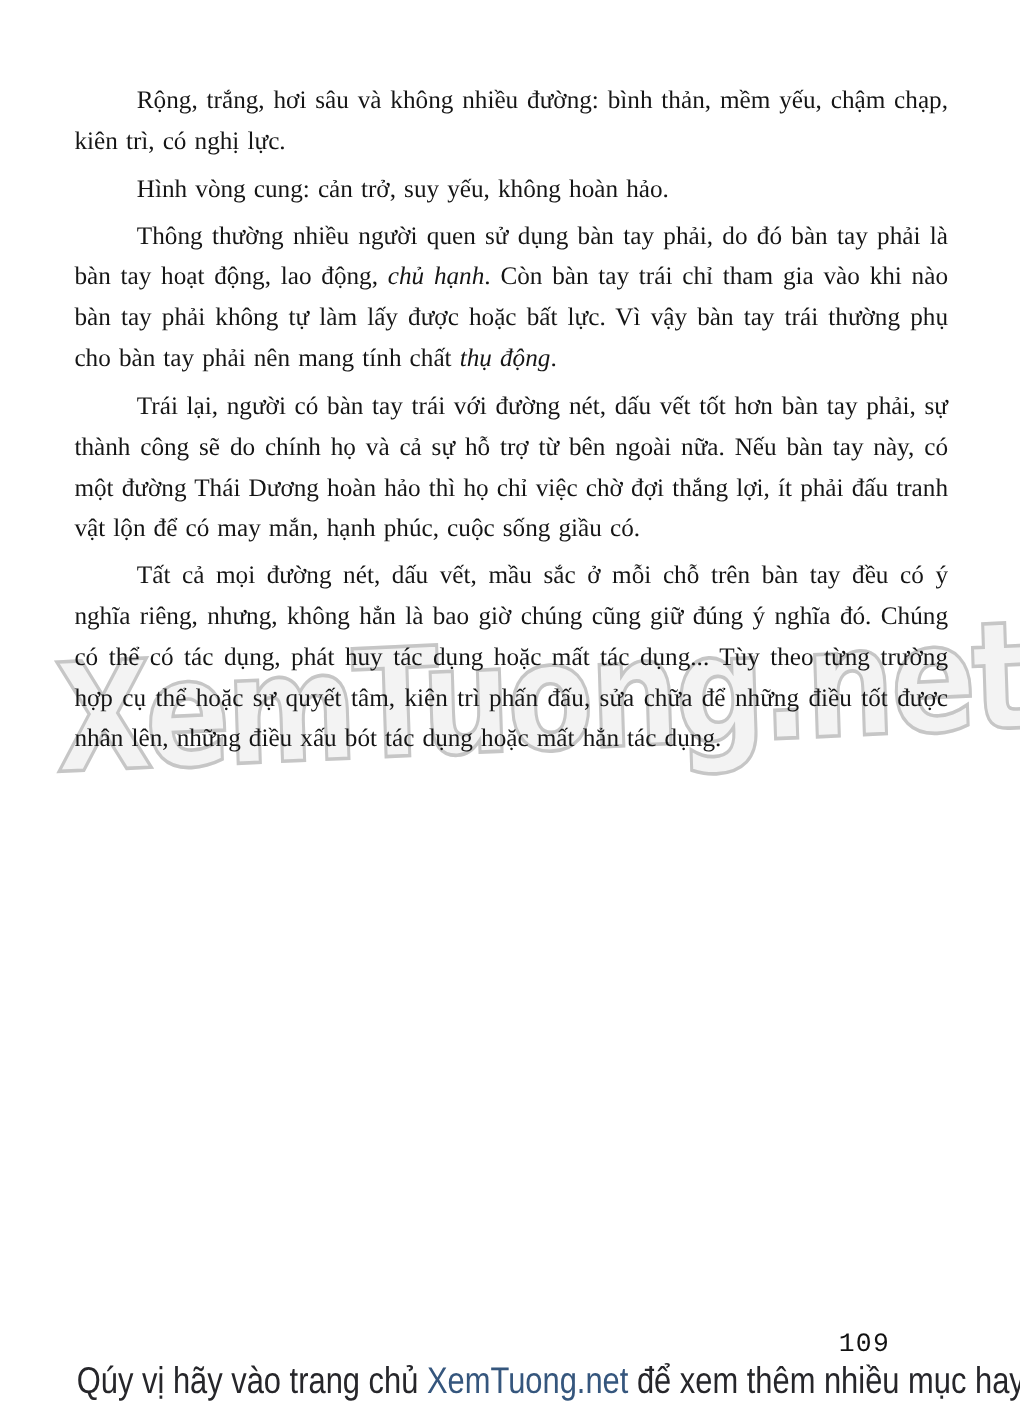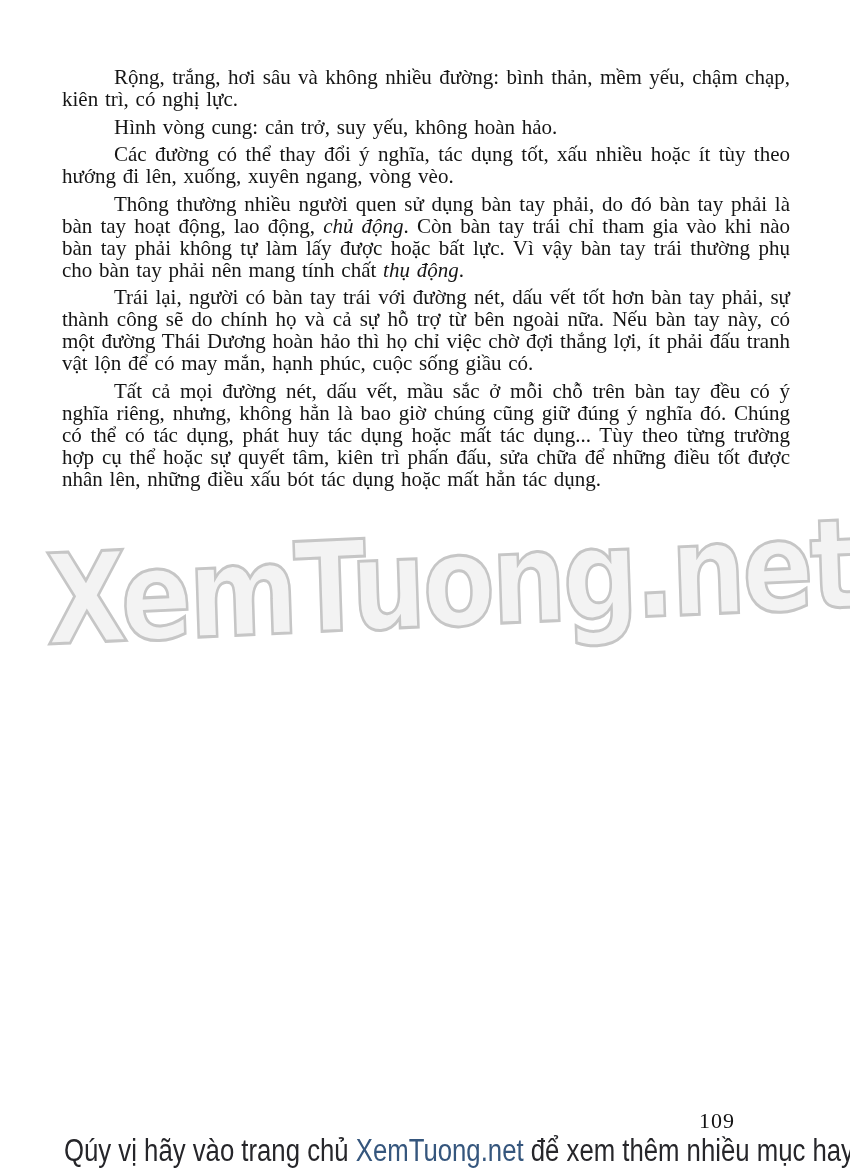--- a/index.html
+++ b/index.html
@@ -9,47 +9,46 @@
   
   .watermark{position:absolute;left:46px;top:528px;z-index:1;white-space:nowrap;
              font-family:"DejaVu Sans",sans-serif;font-weight:bold;font-size:125px;
              letter-spacing:-4px;color:#f3f3f3;
              -webkit-text-stroke:3px #c6c6c6;
              transform:scaleX(0.84) rotate(-2.2deg);transform-origin:left center;
              pointer-events:none;}
 
   
   .content{position:absolute;left:62px;top:66px;width:728px;z-index:2;}
-  .content p{margin:0 0 5.5px;font-size:21px;line-height:22px;color:#151515;
+  .content p{margin:0 0 5.5px;font-size:21px;line-height:34px;color:#151515;
              text-align:justify;text-indent:52px;word-spacing:1.5px;}
   .content .italic{font-style:italic;}
 
   
   .pagenum{position:absolute;left:699px;top:1108px;z-index:2;
-           font-family:Liberation Serif, serif;font-size:22px;color:#111;
+           font-family:Liberation Mono, monospace;font-size:22px;color:#111;
            letter-spacing:1px;}
 
   
   .footer{position:absolute;left:64px;top:1133px;z-index:2;white-space:nowrap;
           font-family:"Liberation Sans",sans-serif;font-size:31px;color:#26262a;
           transform:scaleX(0.83);transform-origin:left center;}
   .footer .link{color:#35567d;text-decoration:none;cursor:pointer;}
 </style>
 </head>
 <body>
 
 <div class="page">
 
   <div class="watermark">XemTuong.net</div>
 
   <div class="content">
       <p><span>Rộng, trắng, hơi sâu và không nhiều đường: bình thản, mềm yếu, chậm chạp, kiên trì, có nghị lực.</span></p>
       <p><span>Hình vòng cung: cản trở, suy yếu, không hoàn hảo.</span></p>
-      <p><span>Các đường có thể thay đổi ý nghĩa, tác dụng tốt, xấu nhiều hoặc ít tùy theo hướng đi lên, xuống, xuyên ngang, vòng vèo.</span></p>
-      <p><span>Thông thường nhiều người quen sử dụng bàn tay phải, do đó bàn tay phải là bàn tay hoạt động, lao động, </span><span class="italic">chủ động</span><span>. Còn bàn tay trái chỉ tham gia vào khi nào bàn tay phải không tự làm lấy được hoặc bất lực. Vì vậy bàn tay trái thường phụ cho bàn tay phải nên mang tính chất </span><span class="italic">thụ động</span><span>.</span></p>
+      <p><span>Thông thường nhiều người quen sử dụng bàn tay phải, do đó bàn tay phải là bàn tay hoạt động, lao động, </span><span class="italic">chủ hạnh</span><span>. Còn bàn tay trái chỉ tham gia vào khi nào bàn tay phải không tự làm lấy được hoặc bất lực. Vì vậy bàn tay trái thường phụ cho bàn tay phải nên mang tính chất </span><span class="italic">thụ động</span><span>.</span></p>
       <p><span>Trái lại, người có bàn tay trái với đường nét, dấu vết tốt hơn bàn tay phải, sự thành công sẽ do chính họ và cả sự hỗ trợ từ bên ngoài nữa. Nếu bàn tay này, có một đường Thái Dương hoàn hảo thì họ chỉ việc chờ đợi thắng lợi, ít phải đấu tranh vật lộn để có may mắn, hạnh phúc, cuộc sống giầu có.</span></p>
       <p><span>Tất cả mọi đường nét, dấu vết, mầu sắc ở mỗi chỗ trên bàn tay đều có ý nghĩa riêng, nhưng, không hẳn là bao giờ chúng cũng giữ đúng ý nghĩa đó. Chúng có thể có tác dụng, phát huy tác dụng hoặc mất tác dụng... Tùy theo từng trường hợp cụ thể hoặc sự quyết tâm, kiên trì phấn đấu, sửa chữa để những điều tốt được nhân lên, những điều xấu bót tác dụng hoặc mất hẳn tác dụng.</span></p>
     </div>
 
   <div class="pagenum">109</div>
 
   <div class="footer"><span>Qúy vị hãy vào trang chủ </span><span class="link">XemTuong.net</span><span> để xem thêm nhiều mục hay khác</span></div>
 
 </div>
 

